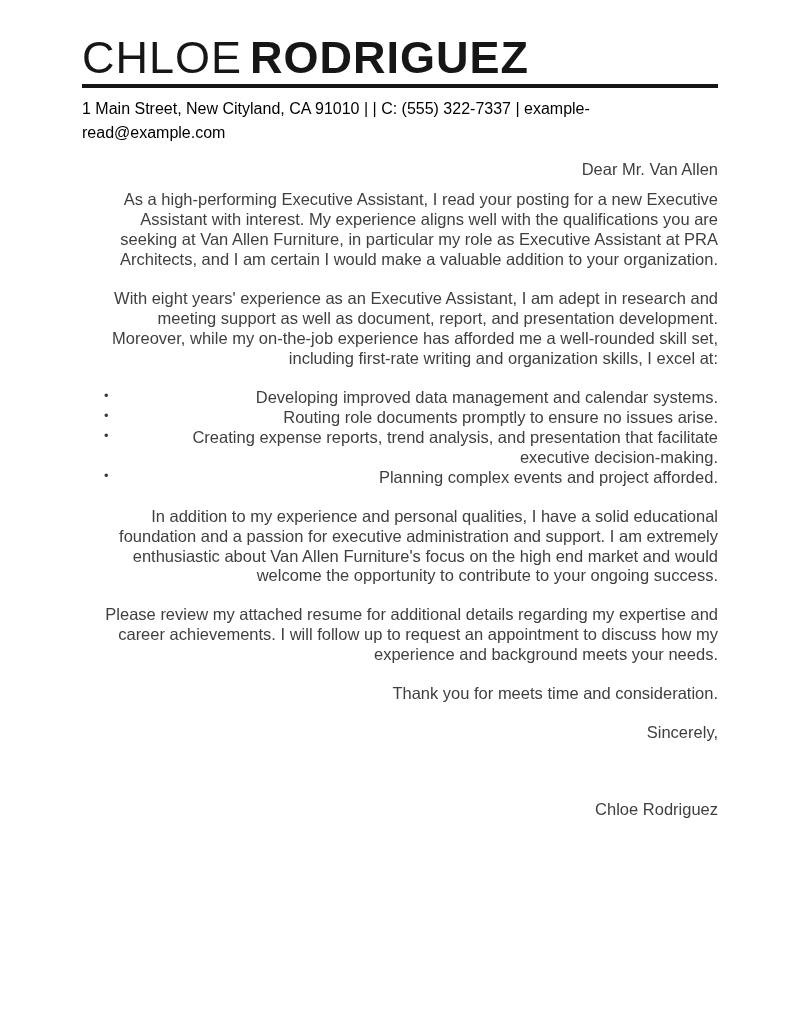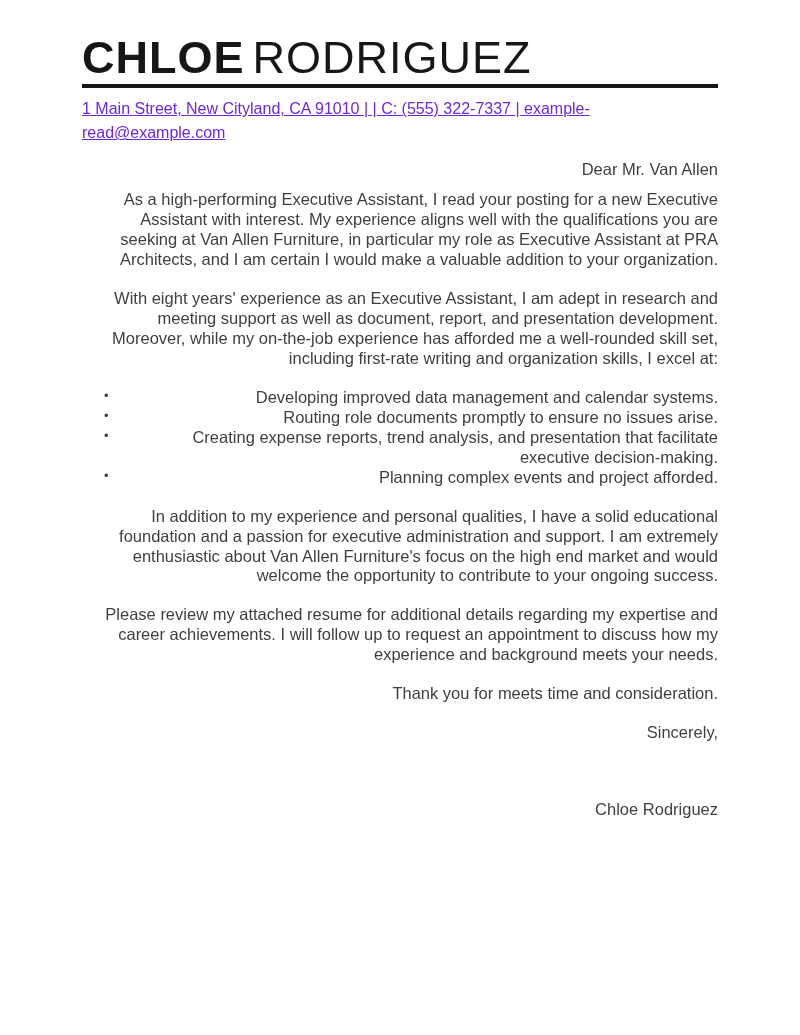--- a/index.html
+++ b/index.html
@@ -19,33 +19,32 @@
     overflow: hidden;
   }
   
   .name {
     font-size: 45px;
     line-height: 1.05;
     letter-spacing: 1px;
     color: #161616;
     white-space: nowrap;
   }
-  .name .first { font-weight: 700; }
-  .name .last  { font-weight: 400; margin-left: 8px; }
+  .name .first { font-weight: 400; }
+  .name .last  { font-weight: 700; margin-left: 8px; }
   .rule {
     height: 4px;
     background: #161616;
     margin-top: 3px;
   }
   .contact {
     margin-top: 9px;
     font-size: 16px;
     line-height: 1.5;
-    color: #6d28d9;
-    text-decoration: underline;
+    color: #000000;
   }
   
   .letter {
     margin-top: 15px;
     font-size: 16.5px;
     line-height: 1.21;
     color: #3f3f3f;
     text-align: right;
   }
   .letter p {

